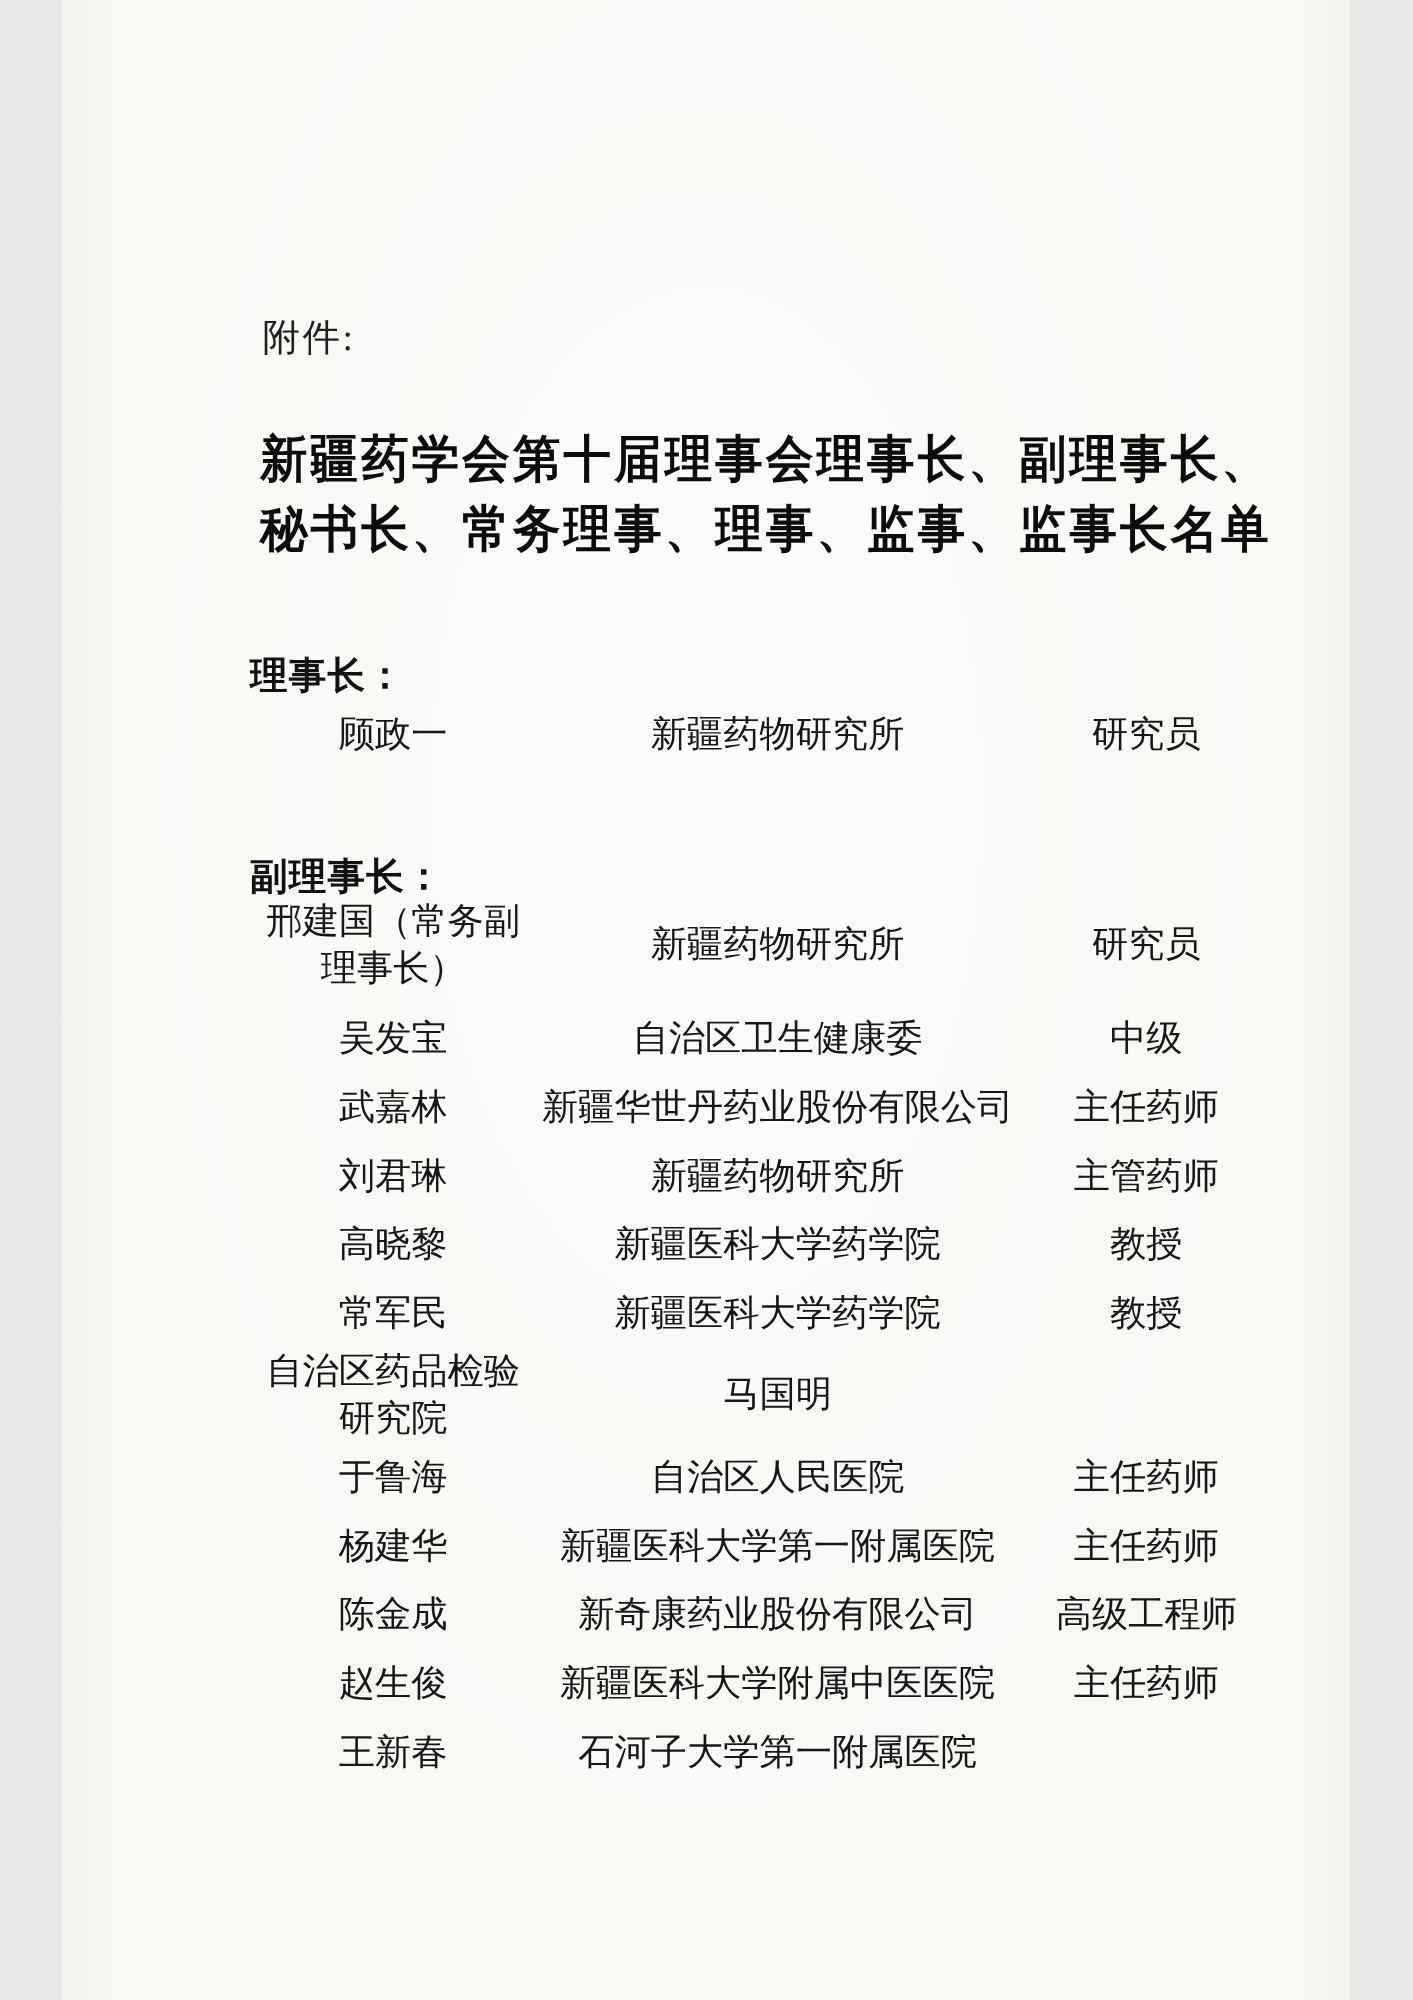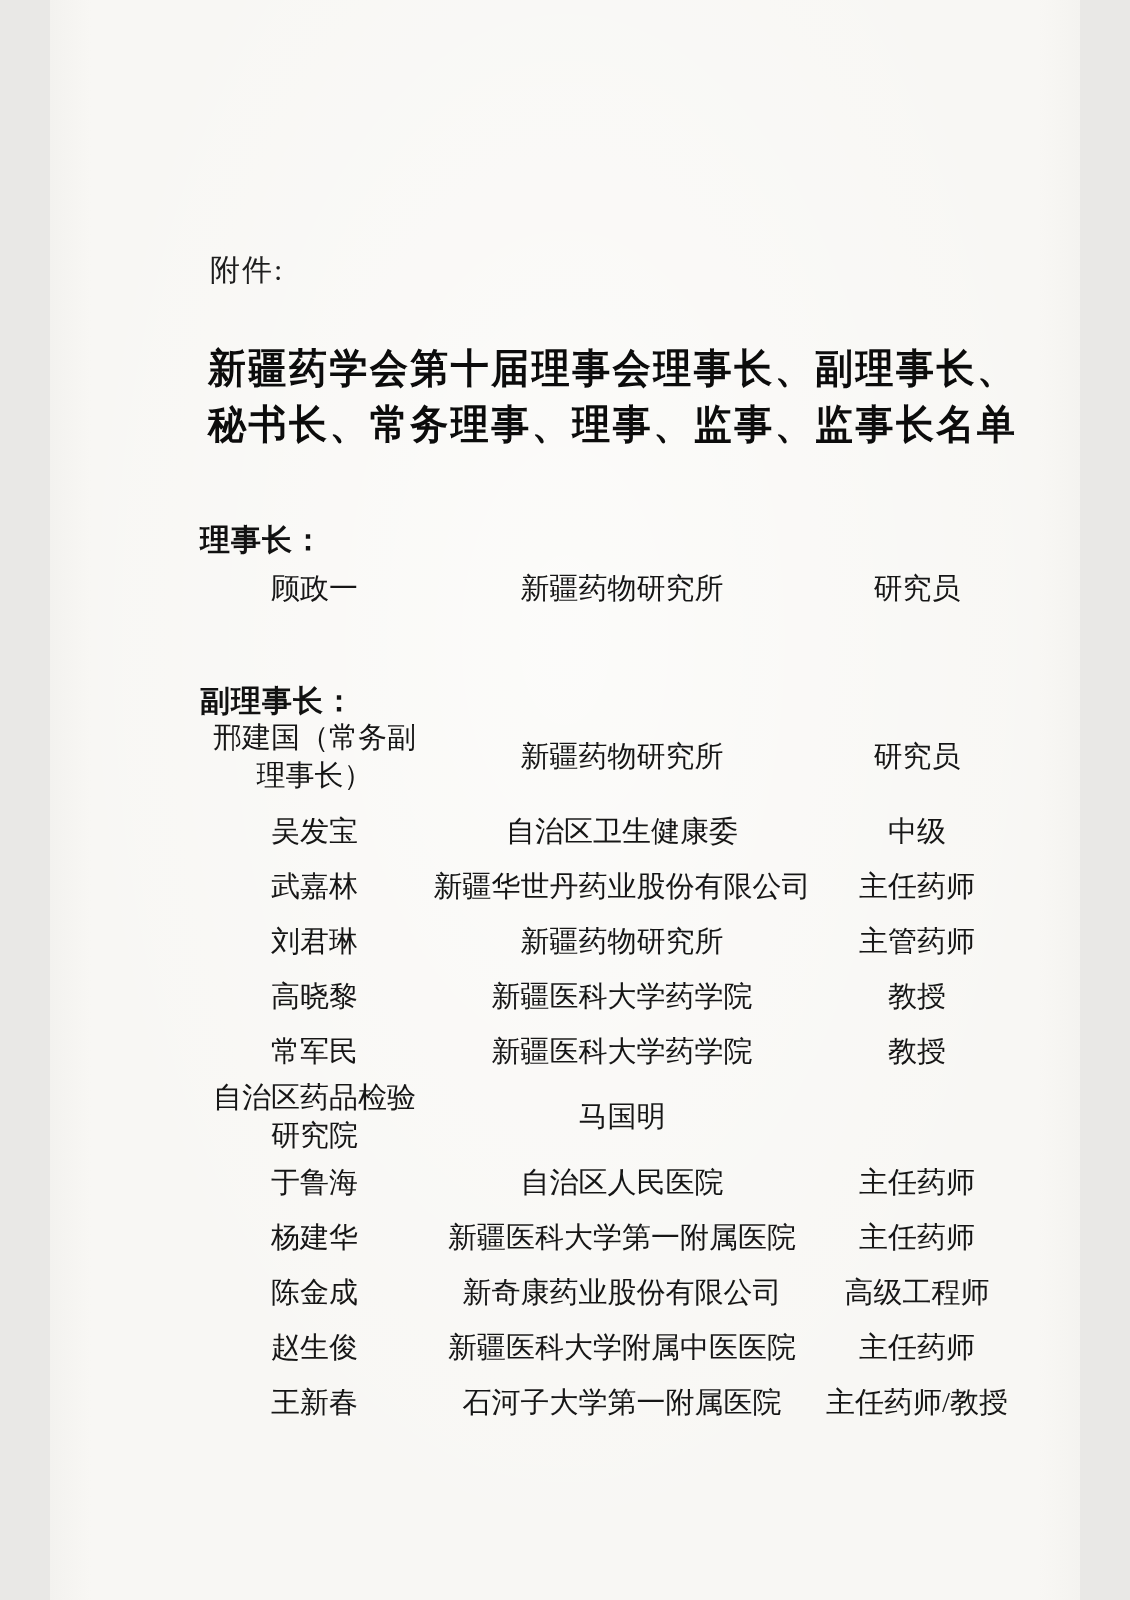--- a/index.html
+++ b/index.html
@@ -156,17 +156,16 @@
       <div class="cell title">高级工程师</div>
     </div>
     <div class="roster-row">
       <div class="cell name">赵生俊</div>
       <div class="cell org">新疆医科大学附属中医医院</div>
       <div class="cell title">主任药师</div>
     </div>
     <div class="roster-row">
       <div class="cell name">王新春</div>
       <div class="cell org">石河子大学第一附属医院</div>
-      <div class="cell title">主任药师/教授</div>
     </div>
   </div>
 
 </div>
 
 </body></html>

